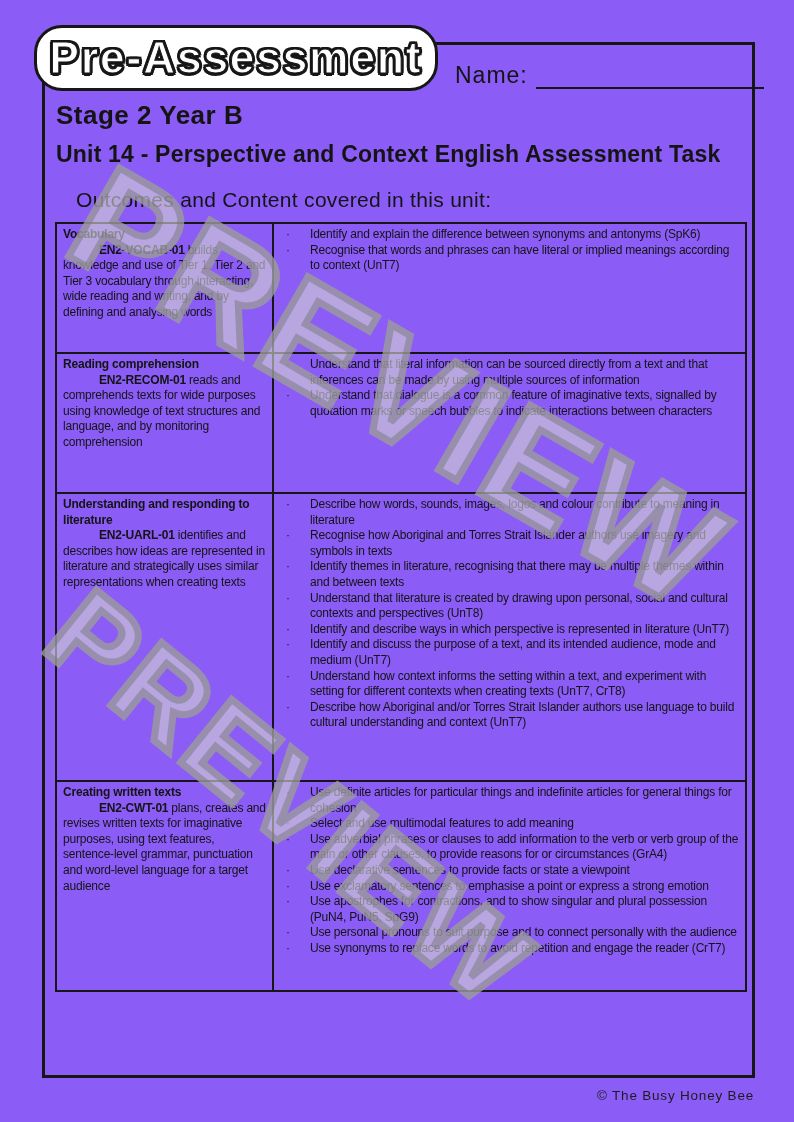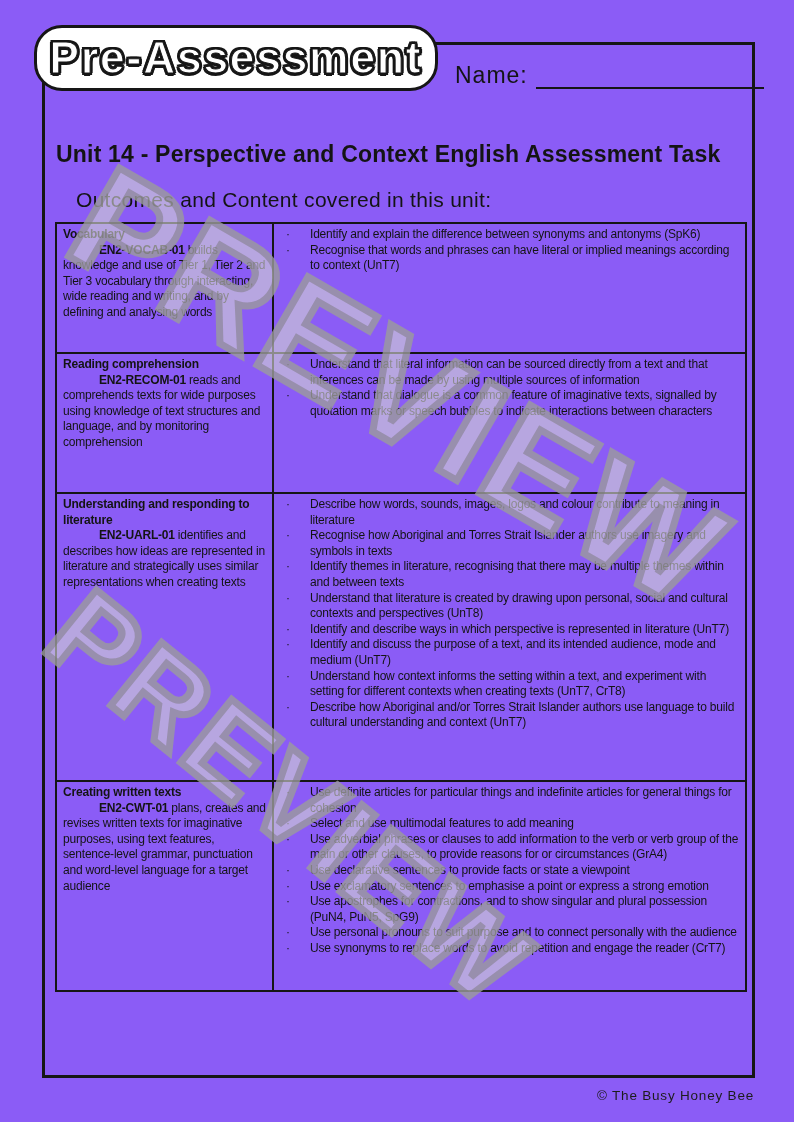--- a/index.html
+++ b/index.html
@@ -78,20 +78,21 @@
   <div class="page-border"></div>
 
   <div class="badge">
     <span class="badge-label">Pre-Assessment</span>
   </div>
 
   <div class="name-row">
     <span>Name:</span><span class="name-line"></span>
   </div>
 
+  <div class="stage-title">Stage 2 Year B</div>
   <div class="unit-title">Unit 14 - Perspective and Context English Assessment Task</div>
   <div class="section-heading">Outcomes and Content covered in this unit:</div>
 
   <table class="outcomes-table">
     <colgroup>
         <col class="col-outcome">
         <col class="col-content">
       </colgroup>
     <tbody id="outcomes-body">
     <tr>

